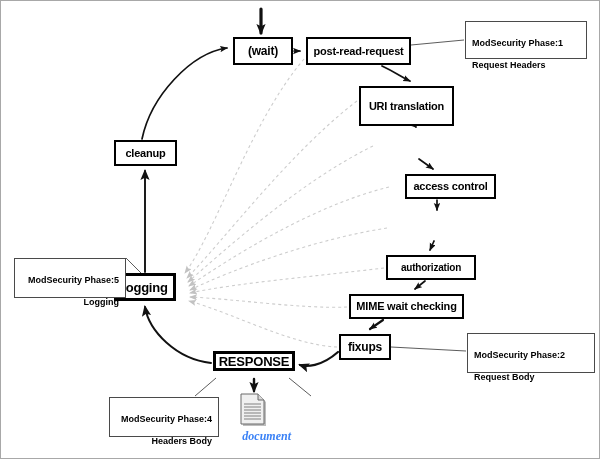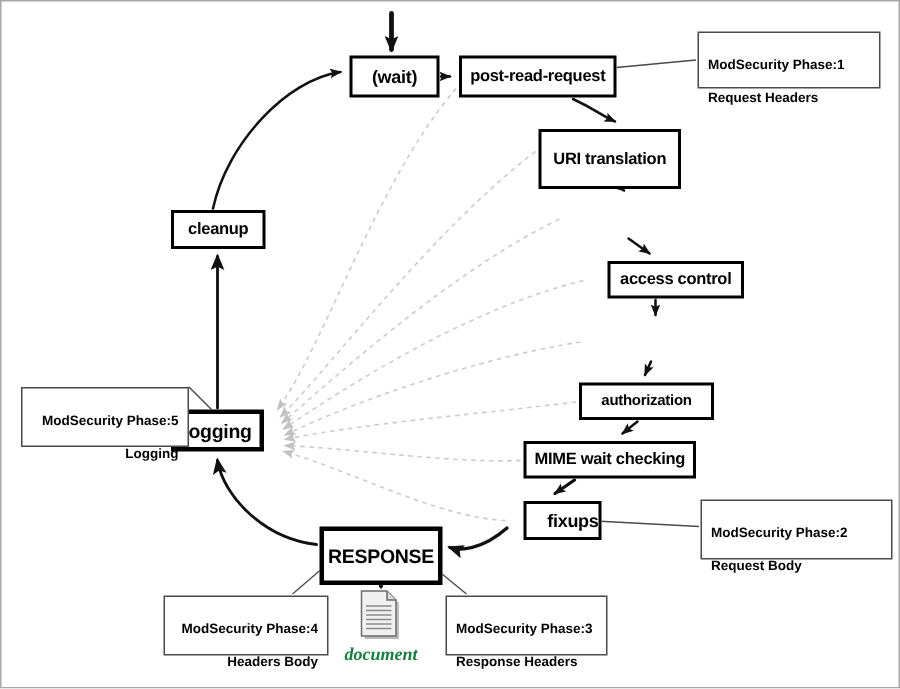--- a/index.html
+++ b/index.html
@@ -24,23 +24,23 @@
     position:absolute;box-sizing:border-box;
     background:#fff;border:1px solid #4a4a4a;
     font-weight:bold;font-size:9px;color:#000;
     line-height:11px;padding:5px 6px;white-space:pre-line;
   }
   .note.right{text-align:right;}
   .note.left{text-align:left;}
 
   #doc-icon{position:absolute;left:238px;top:392px;width:30px;height:36px;}
   #doc-label{
-    position:absolute;left:216px;top:428px;width:74px;text-align:center;
+    position:absolute;left:216px;top:428px;width:74px;text-align:right;
     font-family:"Liberation Serif",serif;font-style:italic;font-weight:bold;
-    font-size:12px;color:#15803d;
+    font-size:12px;color:#3b82f6;
   }
 </style>
 </head>
 <body>
 
 <div id="canvas">
 
   <svg id="wires" viewBox="0 0 600 459" xmlns="http://www.w3.org/2000/svg">
     <defs>
       <marker id="ah" markerWidth="9" markerHeight="9" refX="7" refY="3.2" orient="auto" markerUnits="userSpaceOnUse">
@@ -102,24 +102,24 @@
   </div>
   <div class="node" style="left:404px;top:173px;width:91px;height:25px;font-size:11px;">
     <span>access control</span>
   </div>
   <div class="node" style="left:385px;top:254px;width:90px;height:25px;font-size:10px;">
     <span>authorization</span>
   </div>
   <div class="node" style="left:348px;top:293px;width:115px;height:25px;font-size:11px;">
     <span>MIME wait checking</span>
   </div>
-  <div class="node" style="left:348px;top:333px;width:52px;height:26px;font-size:12px;justify-content:flex-end;">
+  <div class="node" style="left:338px;top:333px;width:52px;height:26px;font-size:12px;">
     <span>fixups</span>
   </div>
-  <div class="node heavy" style="left:212px;top:350px;width:82px;height:39px;font-size:13px;">
+  <div class="node heavy" style="left:212px;top:350px;width:82px;height:20px;font-size:13px;">
     <span>RESPONSE</span>
   </div>
   <div class="node heavy" style="left:113px;top:272px;width:62px;height:28px;font-size:13px;">
     <span>logging</span>
   </div>
   <div class="node" style="left:113px;top:139px;width:63px;height:26px;font-size:11px;">
     <span>cleanup</span>
   </div>
 
   <div class="note left" style="left:464px;top:20px;width:122px;height:38px;">
@@ -131,24 +131,20 @@
     <div>Logging</div>
   </div>
   <div class="note left" style="left:466px;top:332px;width:128px;height:40px;">
     <div>ModSecurity Phase:2</div>
     <div>Request Body</div>
   </div>
   <div class="note right" style="left:108px;top:396px;width:110px;height:40px;">
     <div>ModSecurity Phase:4</div>
     <div>Headers Body</div>
   </div>
-  <div class="note left" style="left:296px;top:396px;width:108px;height:40px;">
-    <div>ModSecurity Phase:3</div>
-    <div>Response Headers</div>
-  </div>
 
   <svg id="doc-icon" viewBox="0 0 30 36" xmlns="http://www.w3.org/2000/svg">
     <path d="M4,3 L21,3 L27,9 L27,33 L4,33 z" fill="#bdbdbd"></path>
     <path d="M2,1 L19,1 L25,7 L25,31 L2,31 z" fill="#f0f0f0" stroke="#6b6b6b" stroke-width="1"></path>
     <path d="M19,1 L19,7 L25,7" fill="#d8d8d8" stroke="#6b6b6b" stroke-width="1"></path>
     <g stroke="#8a8a8a" stroke-width="1.1">
       <line x1="5" y1="11" x2="22" y2="11"></line>
       <line x1="5" y1="14" x2="22" y2="14"></line>
       <line x1="5" y1="17" x2="22" y2="17"></line>
       <line x1="5" y1="20" x2="22" y2="20"></line>

